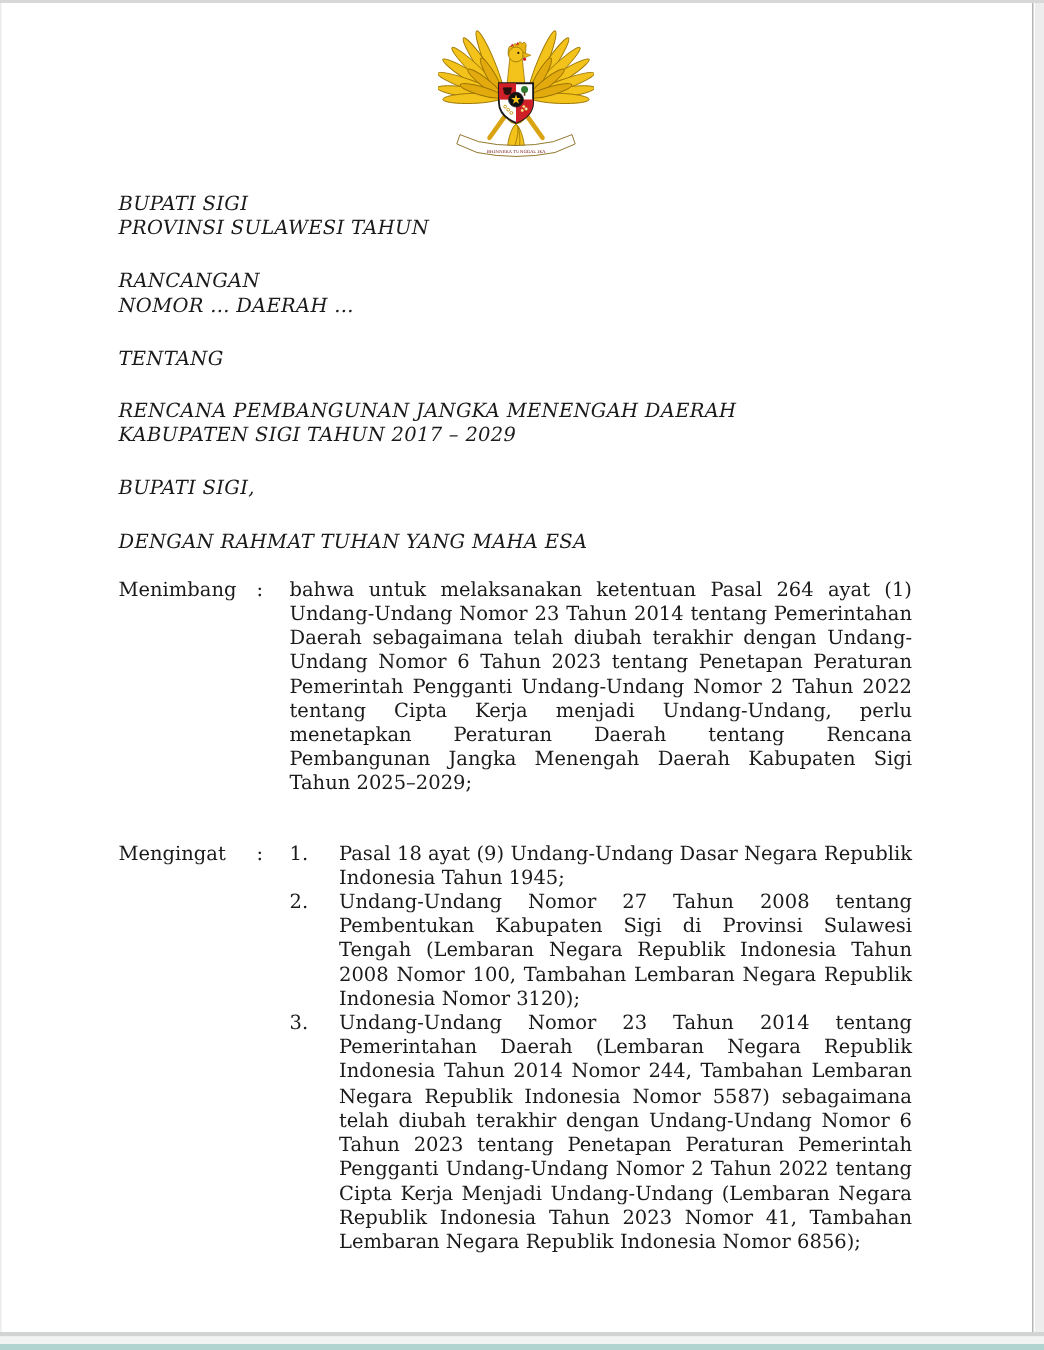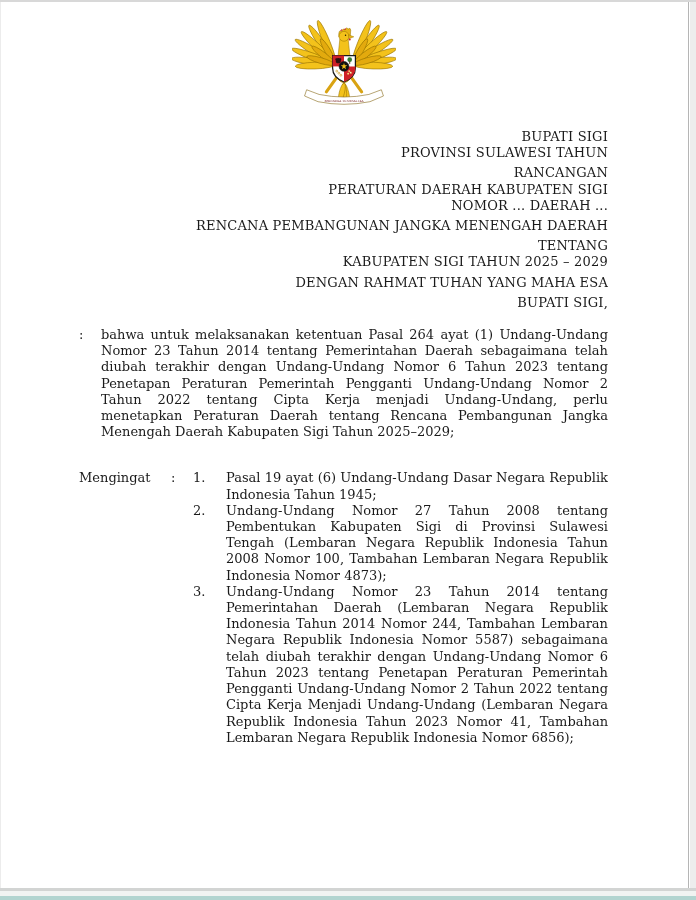--- a/index.html
+++ b/index.html
@@ -16,23 +16,23 @@
     background:#ffffff;box-sizing:border-box;
     border-right:1px solid #b5b5b5;border-left:1px solid #ececec;
     padding:12px 80px 0 78px;
   }
   .right-strip{position:absolute;right:0;top:2px;width:6px;height:886px;background:#ededed;}
   .bottom-line{position:absolute;left:0;top:888px;width:696px;height:3px;background:#d2d4d3;}
   .bottom-strip{position:absolute;left:0;top:891px;width:696px;height:5px;background:#f1f3f2;}
   .bottom-teal{position:absolute;left:0;top:896px;width:696px;height:4px;background:#b2d4d0;}
 
   .emblem-wrap{text-align:center;margin:0 0 0 0;height:98px;}
-  .c{text-align:right;font-size:13px;line-height:16.2px;letter-spacing:.2px;}
+  .c{text-align:left;font-size:13px;line-height:16.2px;letter-spacing:.2px;font-style:italic;}
   .sp17{margin-top:17px;}
-  .sp16{margin-top:4px;}
+  .sp16{margin-top:19px;}
   .clause{display:flex;margin-top:16px;font-size:13px;line-height:16.2px;}
   .clause.gap14{margin-top:30px;}
   .clause-label{width:92px;flex:0 0 92px;}
   .clause-colon{width:22px;flex:0 0 22px;text-align:left;}
   .clause-body{flex:1;text-align:justify;}
   .num-item{display:flex;}
   .num-cell{width:33px;flex:0 0 33px;}
   .num-text{flex:1;text-align:justify;}
 </style>
 </head>
@@ -124,48 +124,48 @@
           <path d="M28 146 L52 155 Q100 165 148 155 L172 146 L176 158 L150 169 Q100 179 50 169 L24 158 Z" fill="#ffffff" stroke="#8a6d1f" stroke-width="1.2"></path>
           <text x="100" y="169" font-size="5.5" text-anchor="middle" fill="#7a1f1f" font-family="DejaVu Serif, Liberation Serif, serif">BHINNEKA TUNGGAL IKA</text>
         </g>
       </svg>
     </div>
 
     <div class="c sp17">BUPATI SIGI</div>
     <div class="c">PROVINSI SULAWESI TAHUN</div>
 
     <div class="c sp16">RANCANGAN</div>
-    <div class="c">PERATURAN DAERAH KABUPATEN SIGI</div>
     <div class="c">NOMOR ... DAERAH ...</div>
 
+    <div class="c sp16">TENTANG</div>
+
     <div class="c sp16">RENCANA PEMBANGUNAN JANGKA MENENGAH DAERAH</div>
+    <div class="c">KABUPATEN SIGI TAHUN 2017 – 2029</div>
 
-    <div class="c sp16">TENTANG</div>
-    <div class="c">KABUPATEN SIGI TAHUN 2025 – 2029</div>
+    <div class="c sp16">BUPATI SIGI,</div>
 
     <div class="c sp16">DENGAN RAHMAT TUHAN YANG MAHA ESA</div>
 
-    <div class="c sp16">BUPATI SIGI,</div>
-
     <div class="clause">
+      <div class="clause-label">Menimbang</div>
       <div class="clause-colon">:</div>
       <div class="clause-body">bahwa untuk melaksanakan ketentuan Pasal 264 ayat (1) Undang-Undang Nomor 23 Tahun 2014 tentang Pemerintahan Daerah sebagaimana telah diubah terakhir dengan Undang-Undang Nomor 6 Tahun 2023 tentang Penetapan Peraturan Pemerintah Pengganti Undang-Undang Nomor 2 Tahun 2022 tentang Cipta Kerja menjadi Undang-Undang, perlu menetapkan Peraturan Daerah tentang Rencana Pembangunan Jangka Menengah Daerah Kabupaten Sigi Tahun 2025–2029;</div>
     </div>
 
     <div class="clause gap14">
       <div class="clause-label">Mengingat</div>
       <div class="clause-colon">:</div>
       <div class="clause-body">
         <div class="num-item">
           <span class="num-cell">1.</span>
-          <div class="num-text">Pasal 19 ayat (6) Undang-Undang Dasar Negara Republik Indonesia Tahun 1945;</div>
+          <div class="num-text">Pasal 18 ayat (9) Undang-Undang Dasar Negara Republik Indonesia Tahun 1945;</div>
         </div>
         <div class="num-item">
           <span class="num-cell">2.</span>
-          <div class="num-text">Undang-Undang Nomor 27 Tahun 2008 tentang Pembentukan Kabupaten Sigi di Provinsi Sulawesi Tengah (Lembaran Negara Republik Indonesia Tahun 2008 Nomor 100, Tambahan Lembaran Negara Republik Indonesia Nomor 4873);</div>
+          <div class="num-text">Undang-Undang Nomor 27 Tahun 2008 tentang Pembentukan Kabupaten Sigi di Provinsi Sulawesi Tengah (Lembaran Negara Republik Indonesia Tahun 2008 Nomor 100, Tambahan Lembaran Negara Republik Indonesia Nomor 3120);</div>
         </div>
         <div class="num-item">
           <span class="num-cell">3.</span>
           <div class="num-text">Undang-Undang Nomor 23 Tahun 2014 tentang Pemerintahan Daerah (Lembaran Negara Republik Indonesia Tahun 2014 Nomor 244, Tambahan Lembaran Negara Republik Indonesia Nomor 5587) sebagaimana telah diubah terakhir dengan Undang-Undang Nomor 6 Tahun 2023 tentang Penetapan Peraturan Pemerintah Pengganti Undang-Undang Nomor 2 Tahun 2022 tentang Cipta Kerja Menjadi Undang-Undang (Lembaran Negara Republik Indonesia Tahun 2023 Nomor 41, Tambahan Lembaran Negara Republik Indonesia Nomor 6856);</div>
         </div>
       </div>
     </div>
 
   </div>
 

